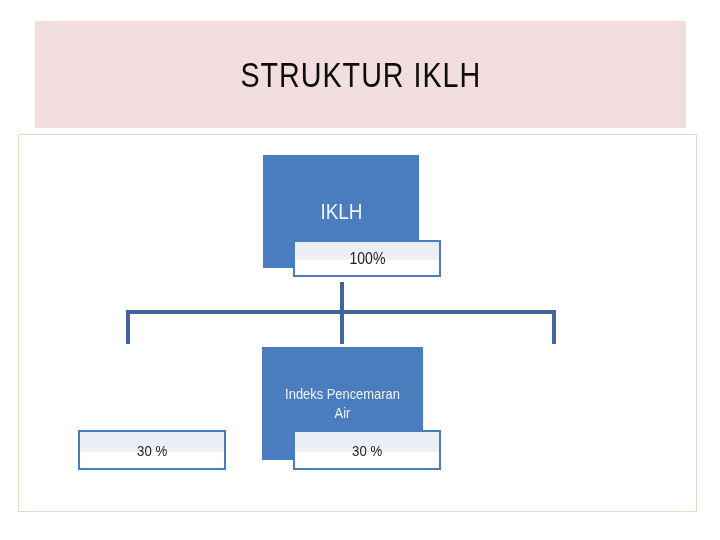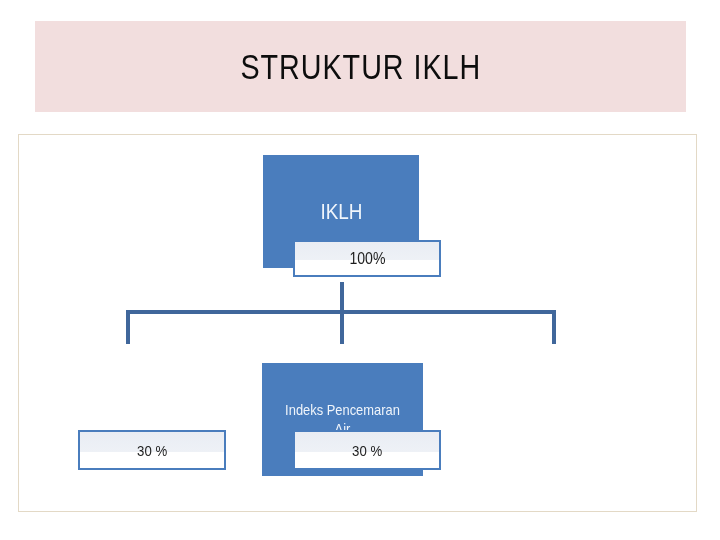--- a/index.html
+++ b/index.html
@@ -14,21 +14,21 @@
     overflow: hidden;
     position: relative;
   }
 
   
   #title-banner {
     position: absolute;
     left: 35px;
     top: 21px;
     width: 651px;
-    height: 91px;
+    height: 107px;
     background: #f2dede;
     display: flex;
     align-items: center;
     justify-content: center;
   }
   #title-text {
     font-family: "Liberation Sans", sans-serif;
     font-size: 35px;
     letter-spacing: 1.2px;
     color: #0d0d0d;
@@ -106,21 +106,21 @@
   #node-root-pct   { left: 293px; top: 240px;  width: 148px; height: 37px; }
   #node-root-pct .pct-label { font-size: 16px; }
 
   
   #node-c0-box     { left: 46px;  top: 343px;  width: 161px; height: 113px; }
   #node-c0-box .node-label { font-size: 15px; }
   #node-c0-pct     { left: 78px;  top: 430px;  width: 148px; height: 40px; }
   #node-c0-pct .pct-label { font-size: 15px; }
 
   
-  #node-c1-box     { left: 262px; top: 363px;  width: 161px; height: 113px; }
+  #node-c1-box     { left: 262px; top: 347px;  width: 161px; height: 113px; }
   #node-c1-box .node-label { font-size: 15px; }
   #node-c1-pct     { left: 293px; top: 430px;  width: 148px; height: 40px; }
   #node-c1-pct .pct-label { font-size: 15px; }
 
   
   #node-c2-box     { left: 477px; top: 343px;  width: 161px; height: 113px; }
   #node-c2-box .node-label { font-size: 15px; }
   #node-c2-pct     { left: 508px; top: 430px;  width: 148px; height: 40px; }
   #node-c2-pct .pct-label { font-size: 15px; }
 

